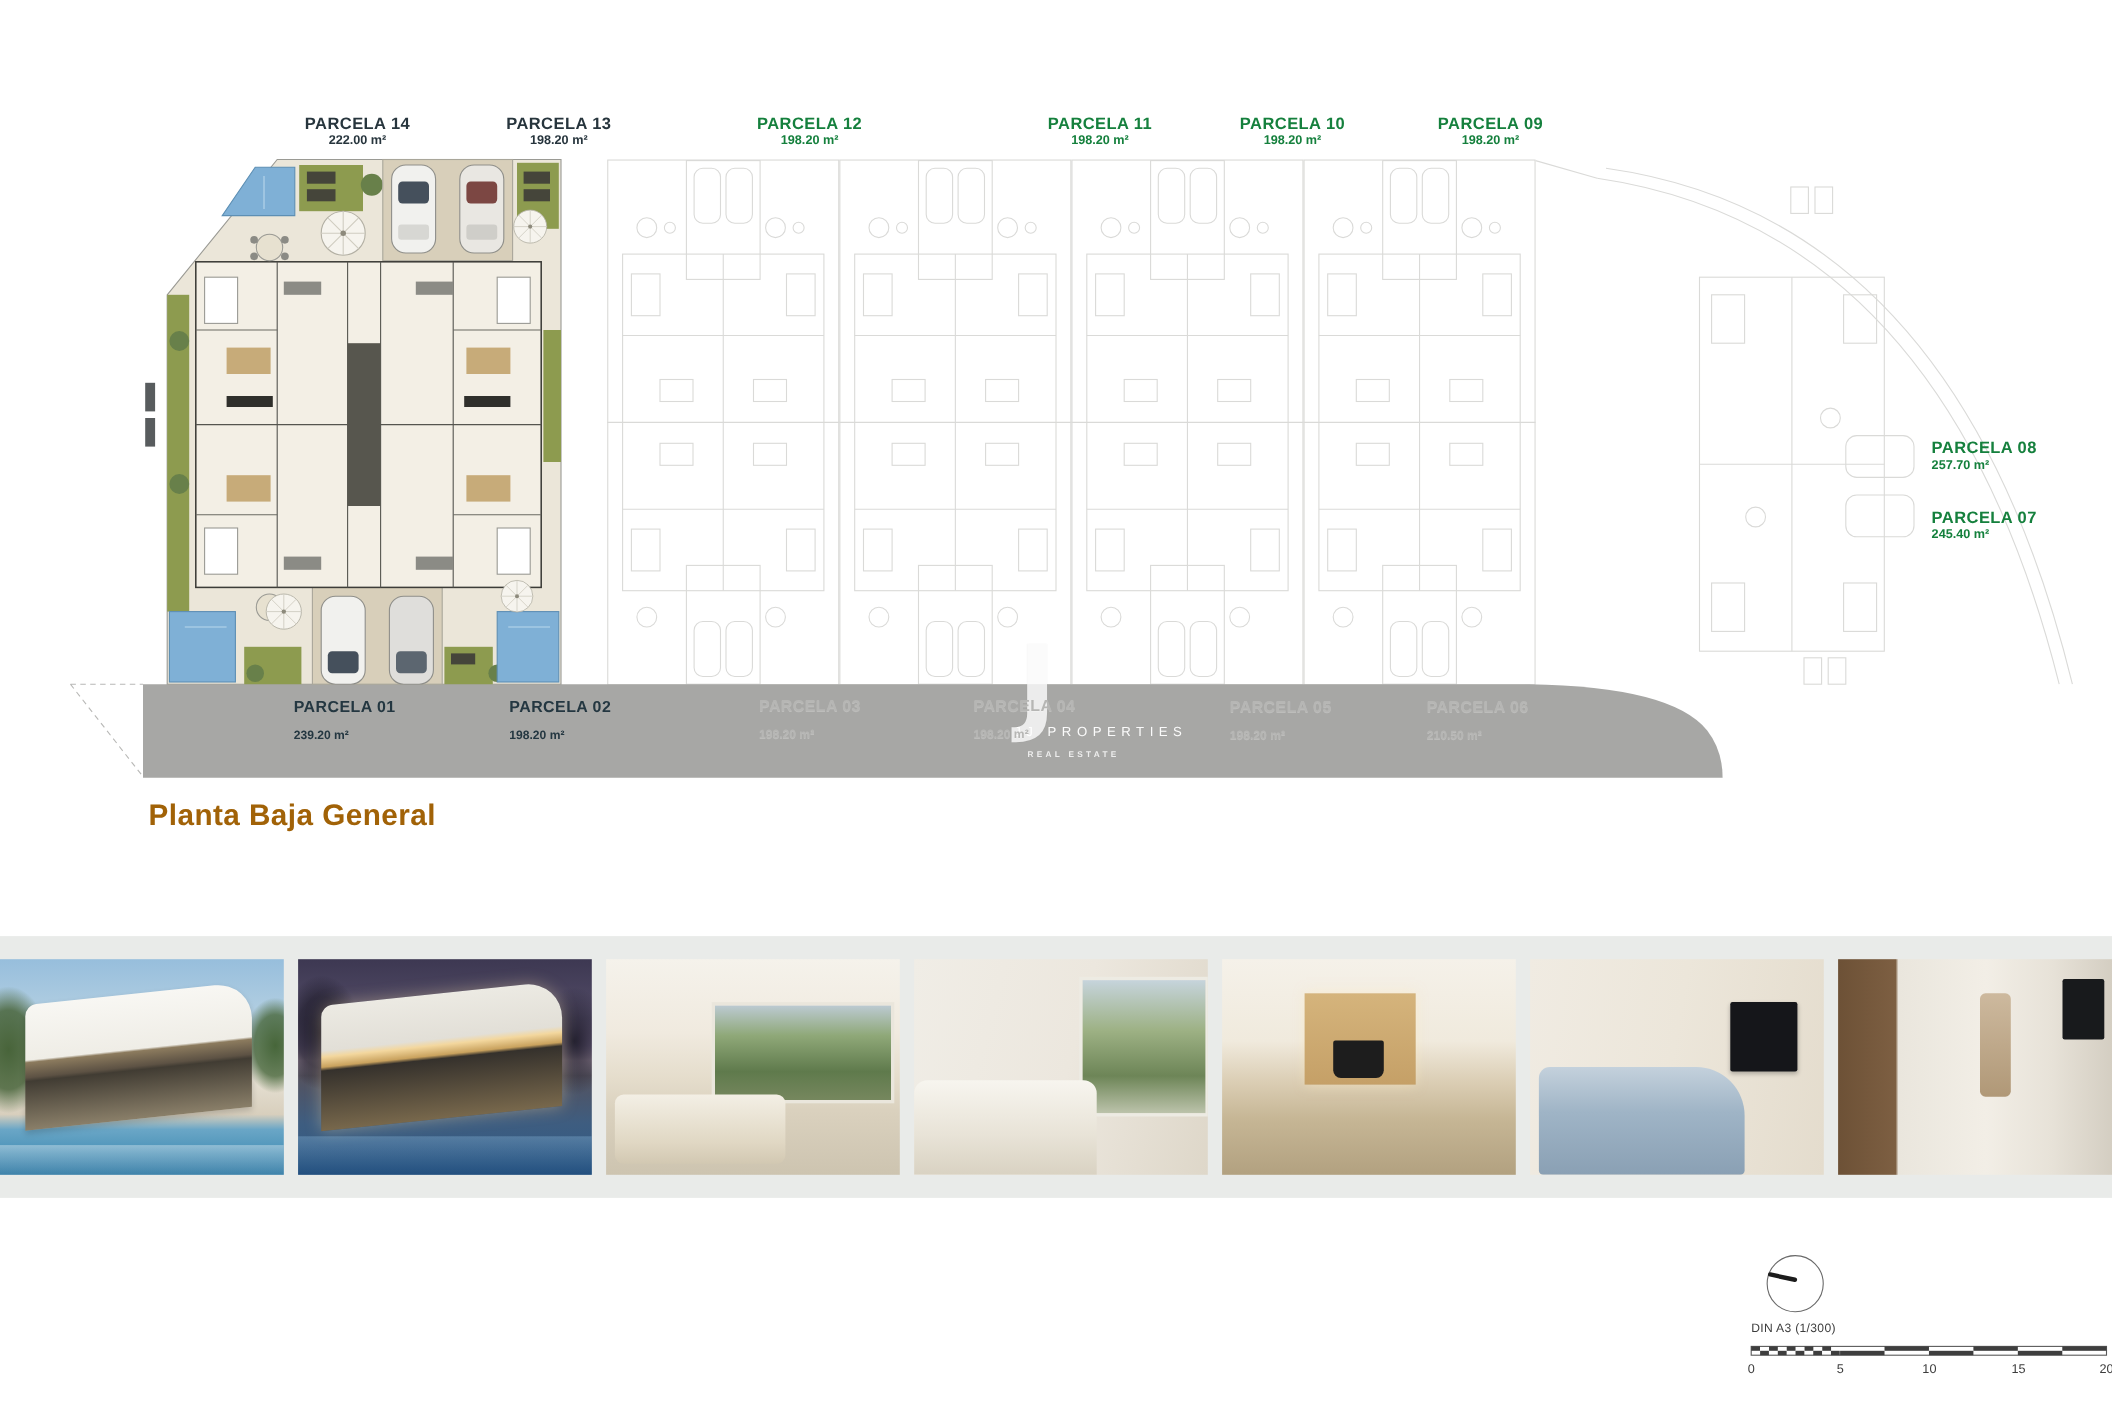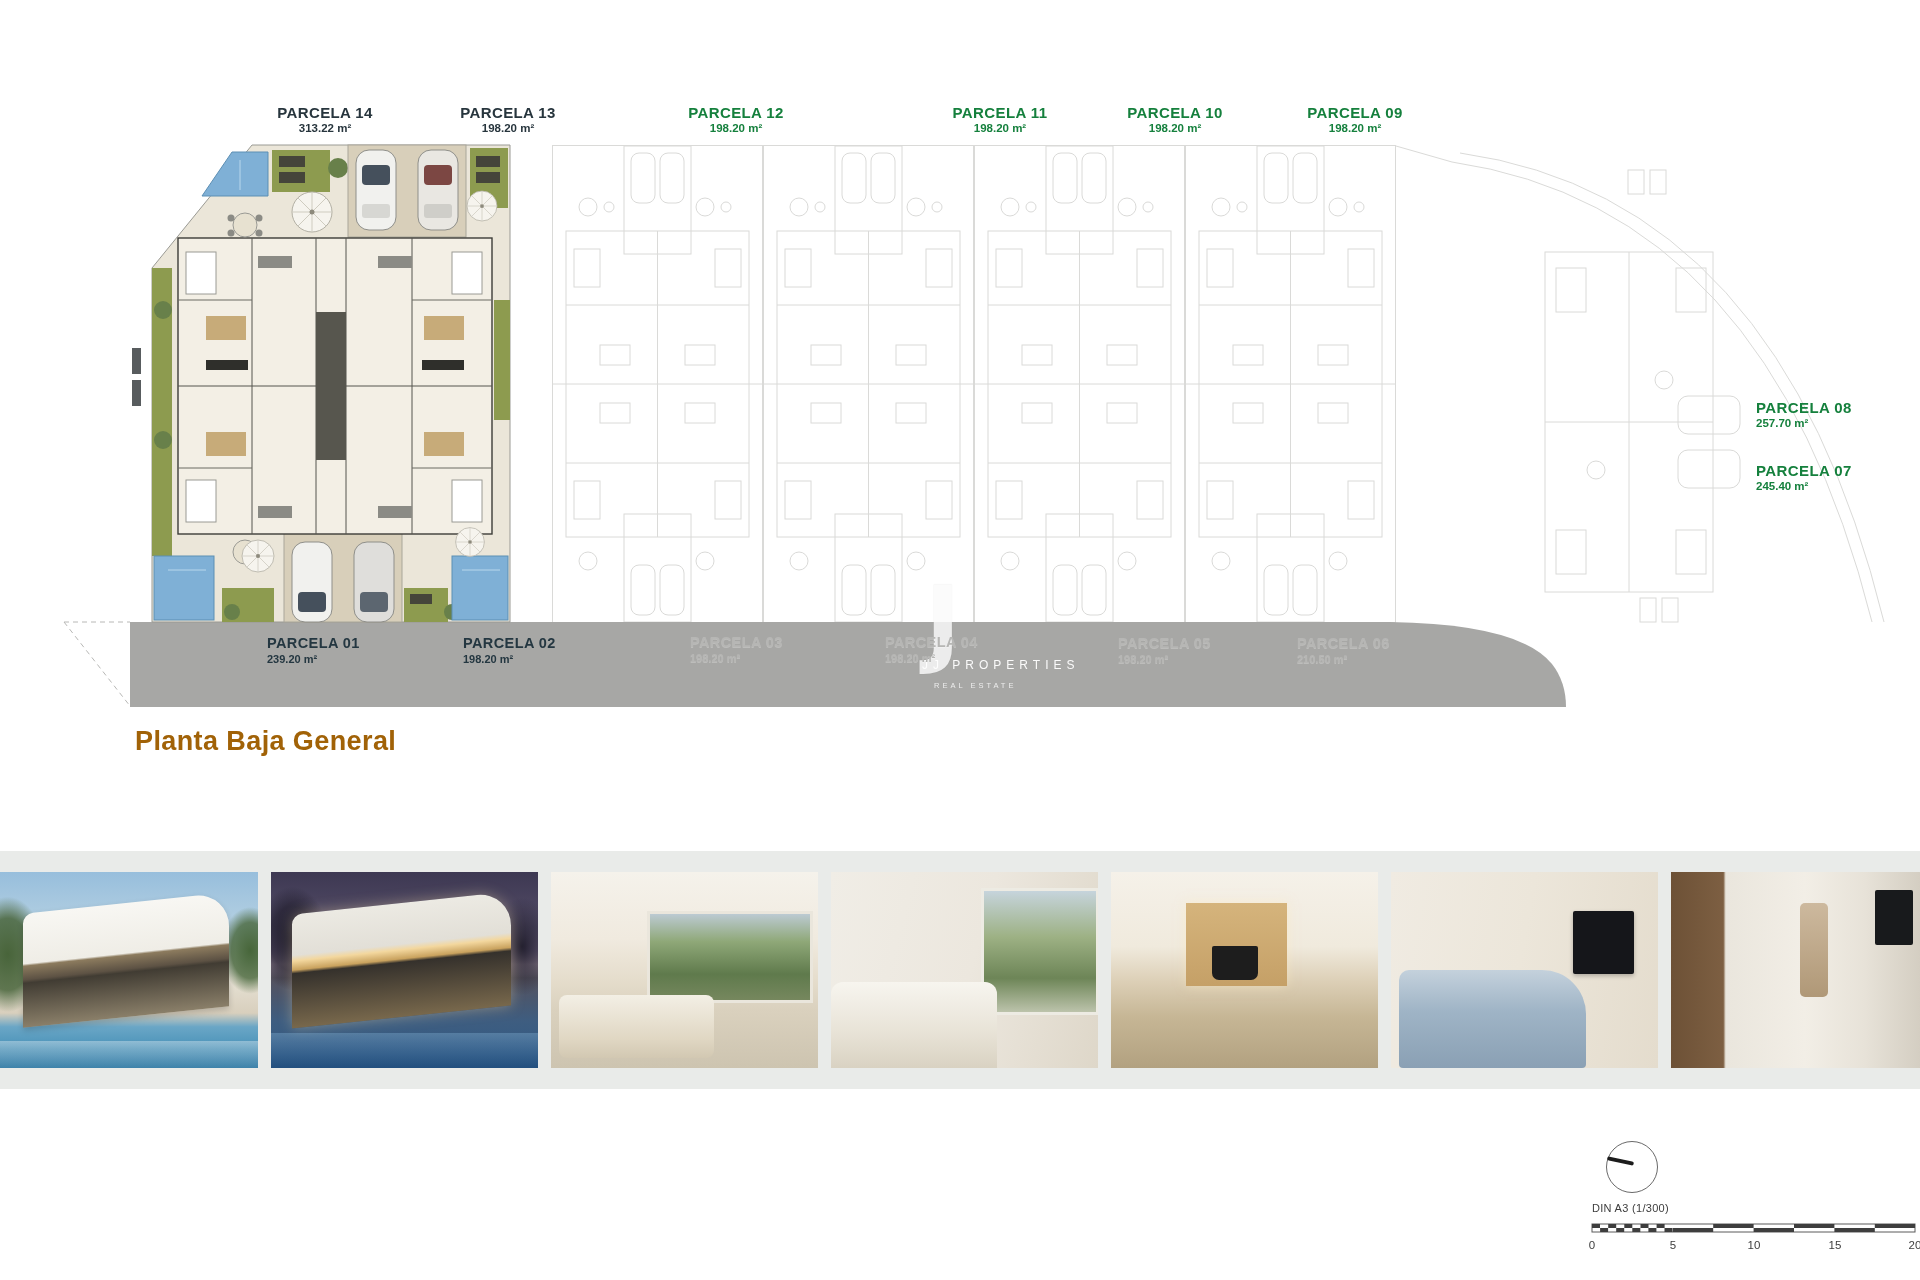--- a/index.html
+++ b/index.html
@@ -9,35 +9,35 @@
 
   
   .plabel{position:absolute;line-height:1.15;}
   .plabel .pname{font-size:15px;font-weight:700;letter-spacing:.4px;}
   .plabel .parea{font-size:11.5px;font-weight:600;margin-top:1px;}
   .plabel.centered{transform:translateX(-50%);text-align:center;}
   .dark{color:#27353d;}
   .faded{color:#15803d;}
   .roadlabel{position:absolute;line-height:1.1;}
   .roadlabel .pname{font-size:14.5px;font-weight:700;letter-spacing:.4px;}
-  .roadlabel .parea{font-size:11px;font-weight:600;margin-top:1px;}
+  .roadlabel .parea{font-size:11px;font-weight:600;margin-top:11px;}
   .road-dark{color:#243741;}
   .road-faded{color:#b6b6b4;text-shadow:0 1px 0 rgba(255,255,255,.25);}
 
   
   .plan-title{position:absolute;left:135px;top:726px;font-size:27px;font-weight:600;
               color:#a16207;letter-spacing:.4px;}
 
   
   .wm-initial{position:absolute;left:925px;top:566px;font-size:96px;font-weight:700;
               color:rgba(255,255,255,.82);font-family:"DejaVu Sans",sans-serif;
               text-shadow:0 0 1px rgba(0,0,0,.10);}
   .wm-name{position:absolute;left:882px;top:658px;font-size:12px;font-weight:400;
            letter-spacing:5px;color:rgba(255,255,255,.95);margin-left:40px;}
-  .wm-tagline{position:absolute;left:934px;top:681px;font-size:7.5px;font-weight:400;
+  .wm-tagline{position:absolute;left:934px;top:681px;font-size:7.5px;font-weight:700;
               letter-spacing:3px;color:rgba(255,255,255,.8);}
 
   
   .photo-band{position:absolute;left:0;top:851px;width:1920px;height:238px;background:#e9ebe9;}
   .photo{position:absolute;top:872px;height:196px;overflow:hidden;}
   .p1{left:0;width:258px;background:
       radial-gradient(ellipse 52px 80px at 3% 42%, #48643a 0%, rgba(72,100,58,.85) 45%, transparent 72%),
       radial-gradient(ellipse 42px 62px at 97% 40%, #47663a 0%, rgba(71,102,58,.8) 45%, transparent 70%),
       linear-gradient(180deg,#97bedc 0%,#b9d3e3 32%,#d3dcda 42%,#e7e2d5 54%,#d8cfbd 72%,#6aa6c6 79%,#4a92b8 90%,#3f86ad 100%);}
   .p1::before{content:"";position:absolute;left:9%;top:16%;width:80%;height:58%;
@@ -291,21 +291,21 @@
     </g>
   </g>
 </svg>
 
 <div class="wm-initial">J</div>
 <div class="wm-name">JJ PROPERTIES</div>
 <div class="wm-tagline">REAL ESTATE</div>
 
 <div class="plabel centered dark" style="left:325px;top:104px">
   <div class="pname">PARCELA 14</div>
-  <div class="parea">313.22 m²</div>
+  <div class="parea">222.00 m²</div>
 </div>
 <div class="plabel centered dark" style="left:508px;top:104px">
   <div class="pname">PARCELA 13</div>
   <div class="parea">198.20 m²</div>
 </div>
 <div class="plabel centered faded" style="left:736px;top:104px">
   <div class="pname">PARCELA 12</div>
   <div class="parea">198.20 m²</div>
 </div>
 <div class="plabel centered faded" style="left:1000px;top:104px">

